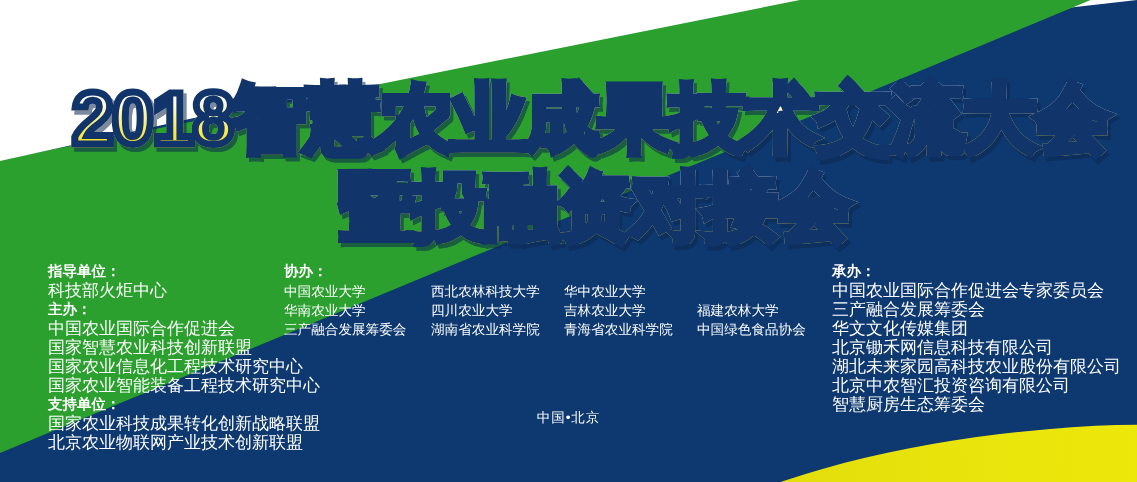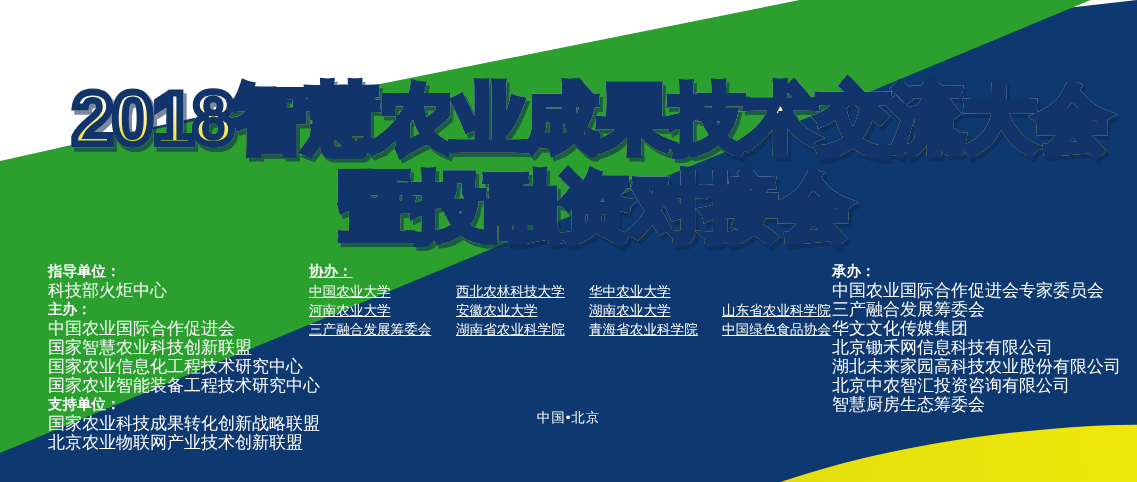--- a/index.html
+++ b/index.html
@@ -126,21 +126,21 @@
     height: 180px;
     z-index: 7;
     color: #ffffff;
   }
   .col {
     position: absolute;
     top: 0;
     color: #ffffff;
   }
   .col-left   { left: 48px;  width: 300px; }
-  .col-mid    { left: 309px; width: 520px; text-decoration: underline; }
+  .col-mid    { left: 284px; width: 520px; }
   .col-right  { left: 832px; width: 300px; }
 
   .hdr {
     font-weight: bold;
     font-size: 14.5px;
     line-height: 19px;
     white-space: nowrap;
   }
   .itm {
     font-weight: normal;
@@ -213,24 +213,24 @@
 
     <div class="col col-mid">
       <div class="hdr hdr-mid">协办：</div>
 
       <div class="grid-row">
         <span class="gc1">中国农业大学</span>
         <span class="gc2">西北农林科技大学</span>
         <span class="gc4">华中农业大学</span>
       </div>
       <div class="grid-row">
-        <span class="gc1">河南农业大学</span>
-        <span class="gc2">安徽农业大学</span>
-        <span class="gc3">湖南农业大学</span>
-        <span class="gc4">山东省农业科学院</span>
+        <span class="gc1">华南农业大学</span>
+        <span class="gc2">四川农业大学</span>
+        <span class="gc3">吉林农业大学</span>
+        <span class="gc4">福建农林大学</span>
       </div>
       <div class="grid-row">
         <span class="gc1">三产融合发展筹委会</span>
         <span class="gc2">湖南省农业科学院</span>
         <span class="gc3">青海省农业科学院</span>
         <span class="gc4">中国绿色食品协会</span>
       </div>
     </div>
 
     <div class="col col-right">

